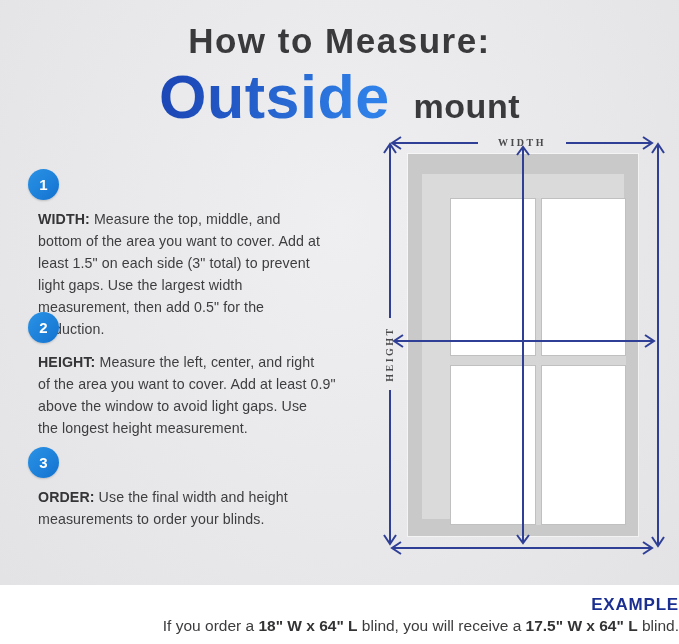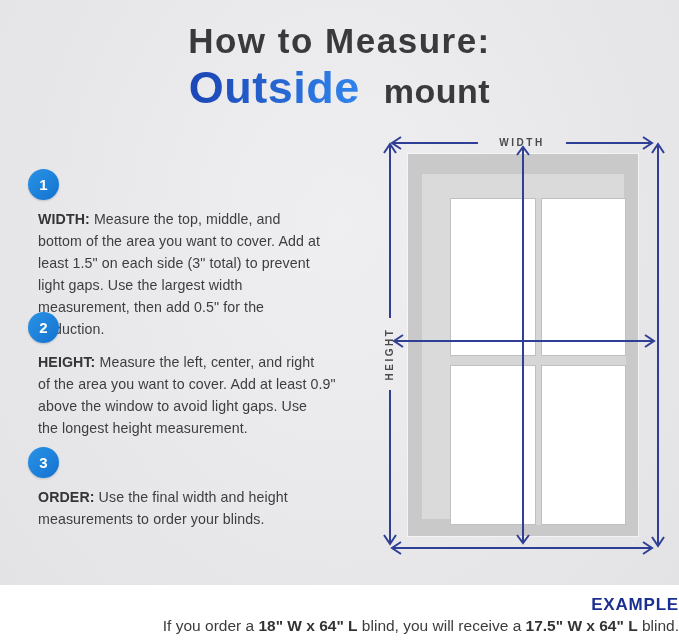--- a/index.html
+++ b/index.html
@@ -12,21 +12,21 @@
     padding-left: 44px;
   }
 
   
   .header { position:absolute; top:22px; left:0; width:100%; text-align:center; }
   .title-line1 {
     font-size:35px; font-weight:700; color:#3a3a3c; letter-spacing:1.5px; line-height:1.1;
   }
   .title-line2 { margin-top:1px; }
   .title-highlight {
-    font-size:45px; font-weight:700; letter-spacing:0.5px;
+    font-size:61px; font-weight:700; letter-spacing:0.5px;
     background:linear-gradient(100deg,#1d49b8 10%, #2f80e8 90%);
     -webkit-background-clip:text; background-clip:text;
     -webkit-text-fill-color:transparent; color:transparent;
   }
   .title-suffix { font-size:34px; font-weight:600; color:#3a3a3c; margin-left:24px; letter-spacing:0.5px; }
 
   
   .step { position:absolute; left:28px; width:352px; }
   .step-1 { top:169px; }
   .step-2 { top:312px; }
@@ -39,21 +39,21 @@
     box-shadow:0 1px 2px rgba(0,0,0,0.18);
   }
   .step-text {
     margin-top:8px; margin-left:10px;
     font-size:14.2px; line-height:22px; color:#3e3e40;
     white-space:pre-line; letter-spacing:0.1px;
   }
   .step-text strong { font-weight:700; color:#353537; }
 
   
-  .diagram { position:absolute; left:378px; top:128px; width:292px; height:432px; }
+  .diagram { position:absolute; left:378px; top:128px; width:292px; height:432px;font-family:Liberation Serif, serif; }
 
   .window-frame {
     position:absolute; left:30px; top:26px; width:230px; height:382px;
     background:#c9c9c9; box-shadow:0 0 0 1px rgba(255,255,255,0.5);
   }
   .window-inner {
     position:absolute; left:14px; top:20px; right:14px; bottom:17px;
     background:#dadada;
   }
   .pane-area { position:absolute; left:28px; top:24px; width:176px; height:327px; background:#d6d6d6; }

